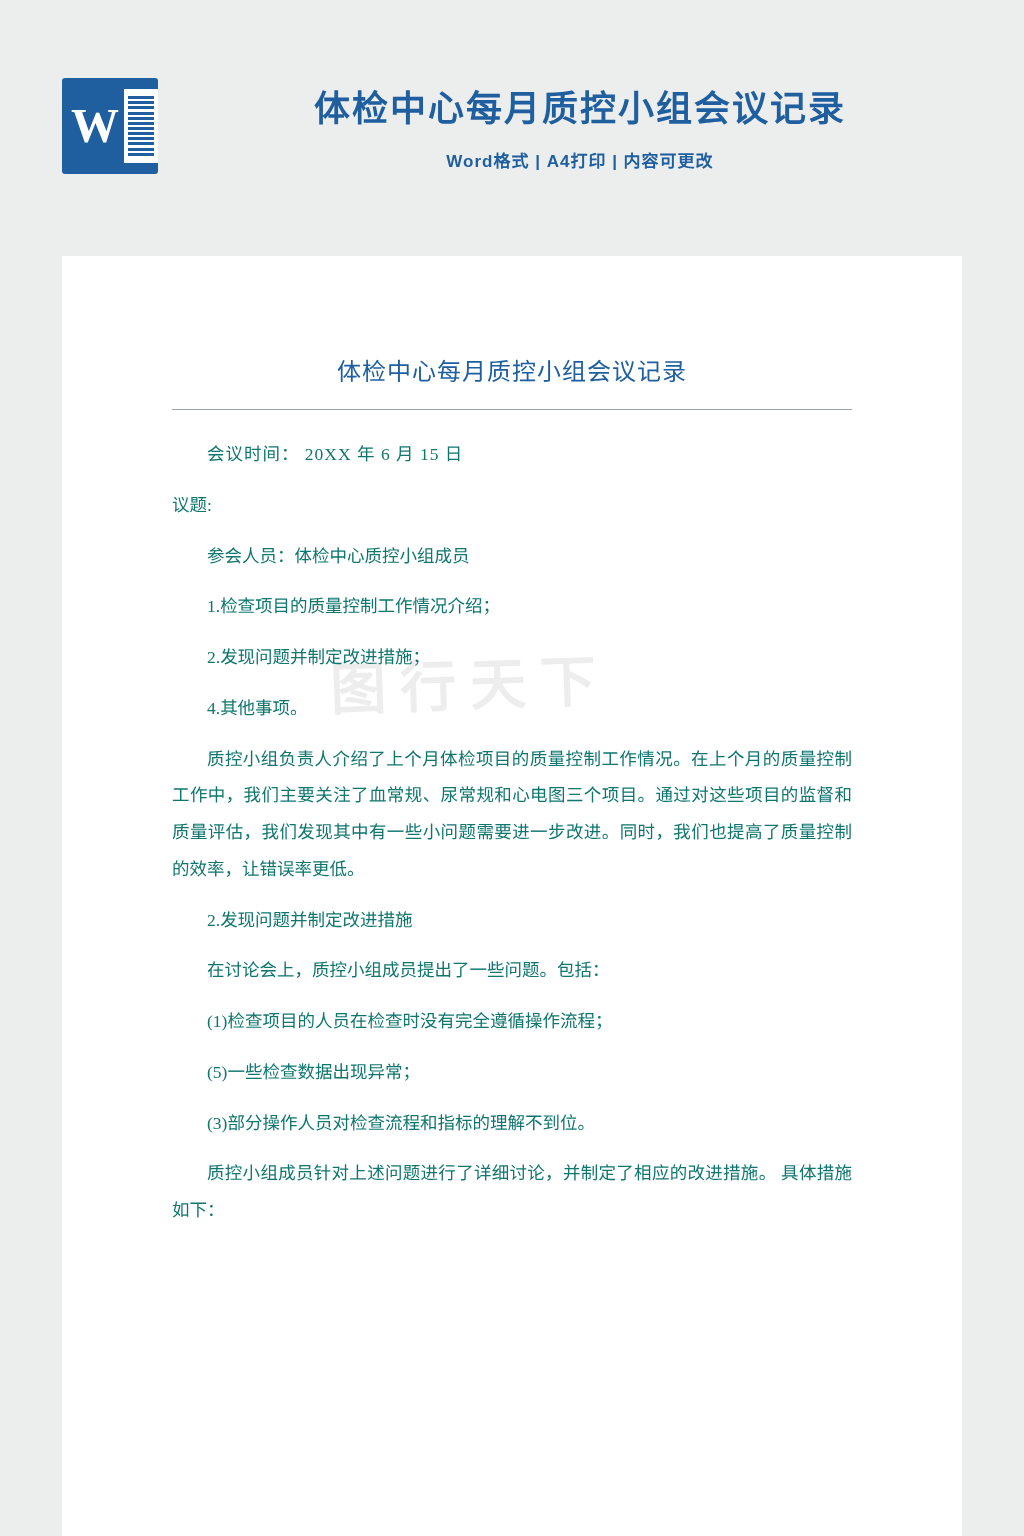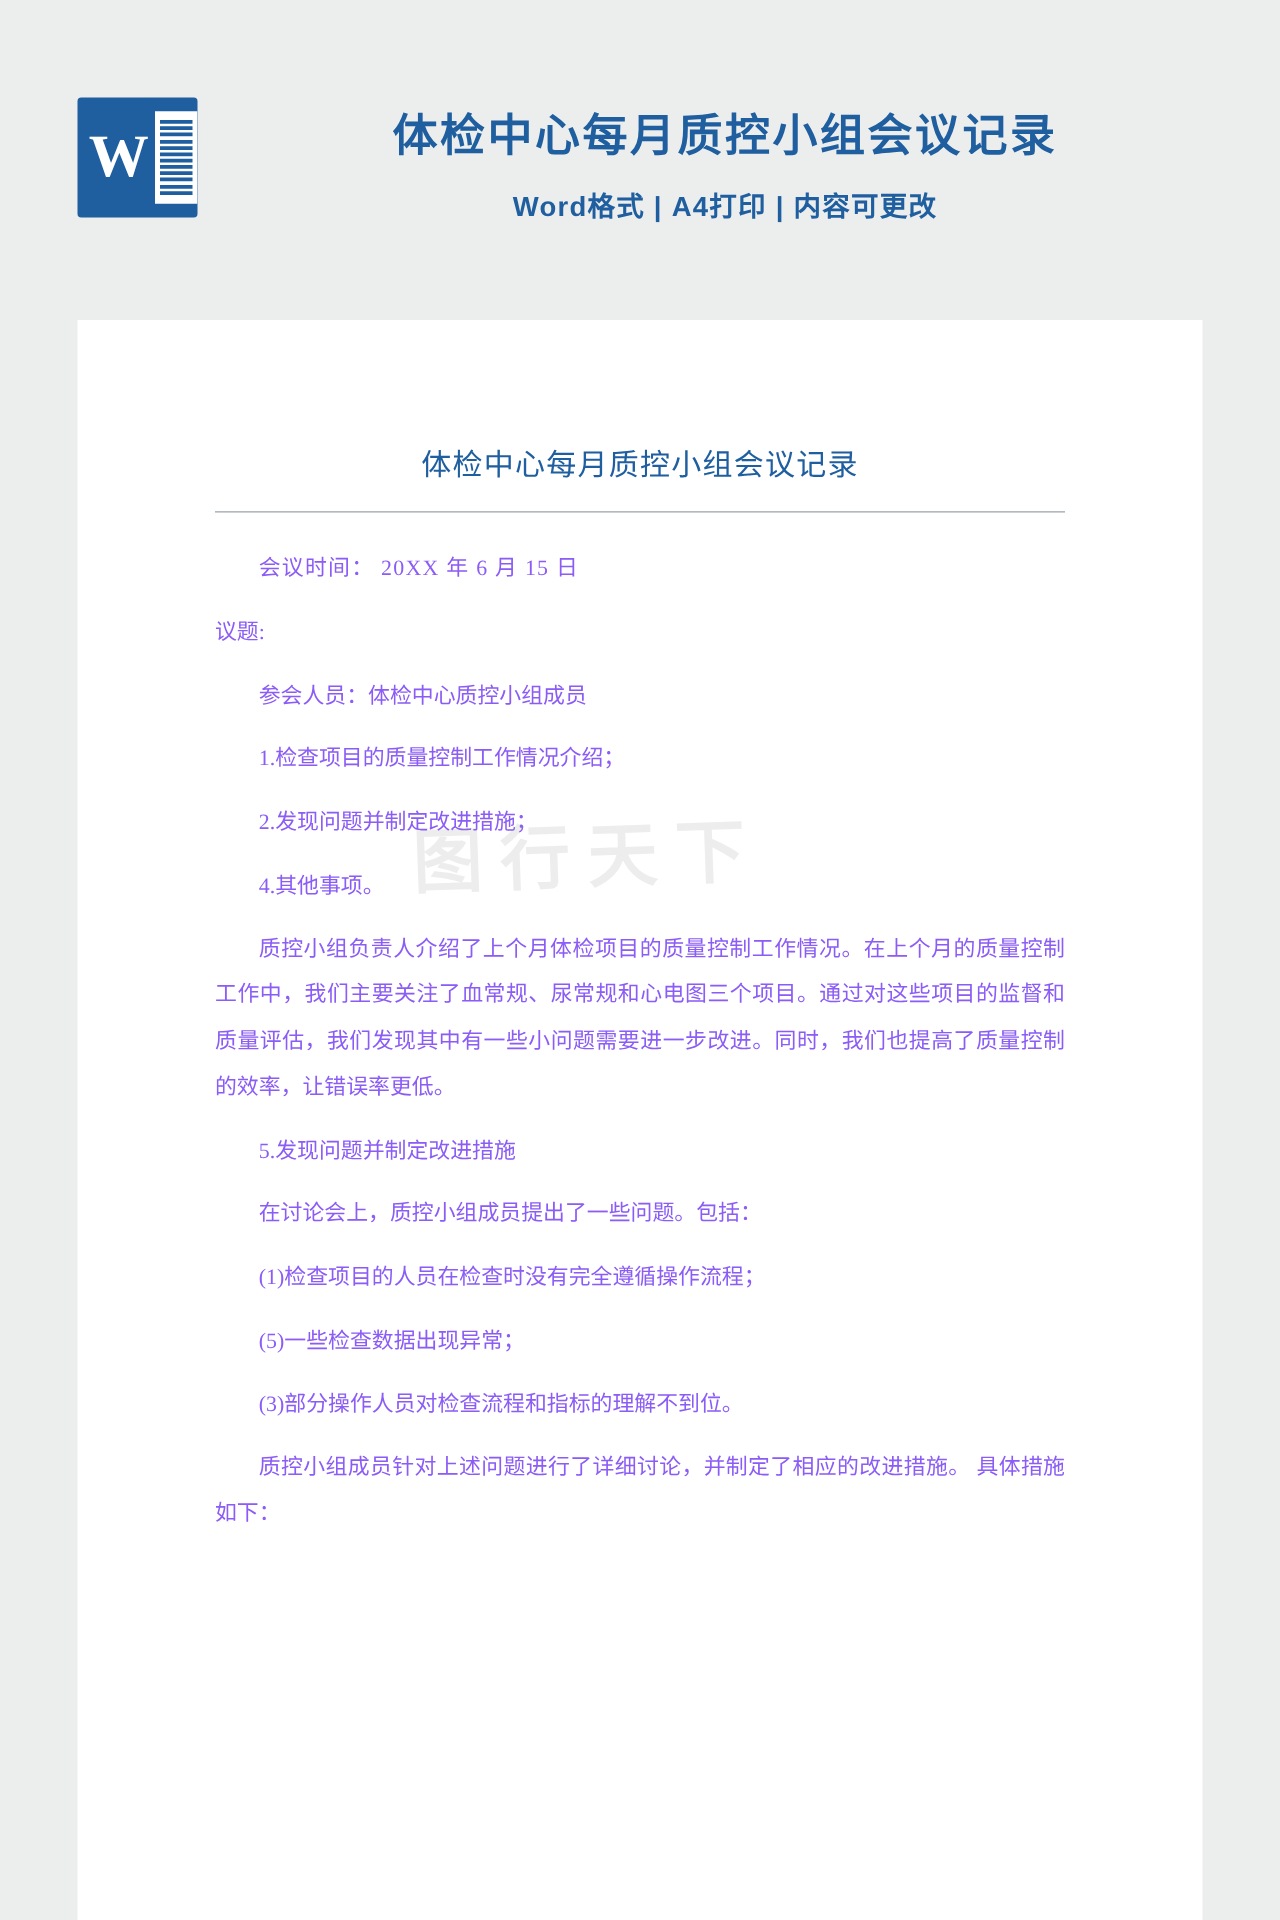--- a/index.html
+++ b/index.html
@@ -70,21 +70,21 @@
   }
   .banner-title {
     color: #1f5fa0;
     font-size: 36px;
     font-weight: bold;
     letter-spacing: 2px;
     line-height: 1.3;
   }
   .banner-sub {
     color: #1f5fa0;
-    font-size: 22px;
+    font-size: 17px;
     font-weight: bold;
     margin-top: 14px;
     letter-spacing: 1px;
   }
 
   
   .page {
     position: absolute;
     left: 62px;
     top: 256px;
@@ -104,21 +104,21 @@
     padding-bottom: 22px;
   }
   .title-rule {
     border-bottom: 1px solid #9aa3ad;
     margin: 0 0 26px 0;
   }
 
   .p {
     font-family: "Liberation Serif", serif;
     font-size: 17.5px;
-    color: #8b5cf6;
+    color: #0f766e;
     line-height: 2.1;
     margin: 0 0 14px 0;
     text-align: justify;
   }
   .p.indent { text-indent: 2em; }
   .p.flush { text-indent: 0; }
   .p.mono-space { letter-spacing: 1px; }
 
   
   .watermark {
@@ -169,21 +169,21 @@
   <div class="doc-title">体检中心每月质控小组会议记录</div>
   <div class="title-rule"></div>
 
   <p class="p indent mono-space">会议时间： 20XX 年 6 月 15 日</p>
   <p class="p flush">议题:</p>
   <p class="p indent">参会人员：体检中心质控小组成员</p>
   <p class="p indent">1.检查项目的质量控制工作情况介绍；</p>
   <p class="p indent">2.发现问题并制定改进措施；</p>
   <p class="p indent">4.其他事项。</p>
   <p class="p indent">质控小组负责人介绍了上个月体检项目的质量控制工作情况。在上个月的质量控制工作中，我们主要关注了血常规、尿常规和心电图三个项目。通过对这些项目的监督和质量评估，我们发现其中有一些小问题需要进一步改进。同时，我们也提高了质量控制的效率，让错误率更低。</p>
-  <p class="p indent">5.发现问题并制定改进措施</p>
+  <p class="p indent">2.发现问题并制定改进措施</p>
   <p class="p indent">在讨论会上，质控小组成员提出了一些问题。包括：</p>
   <p class="p indent">(1)检查项目的人员在检查时没有完全遵循操作流程；</p>
   <p class="p indent">(5)一些检查数据出现异常；</p>
   <p class="p indent">(3)部分操作人员对检查流程和指标的理解不到位。</p>
   <p class="p indent">质控小组成员针对上述问题进行了详细讨论，并制定了相应的改进措施。 具体措施如下：</p>
 </div>
 
 <div class="watermark">图行天下</div>
 
 </body></html>

